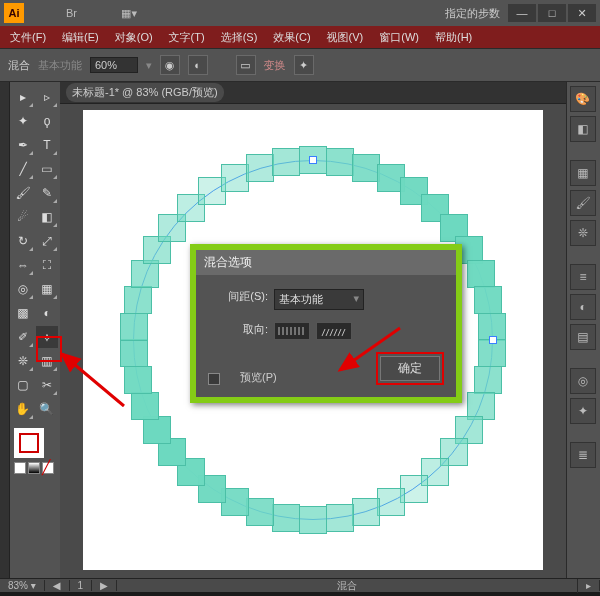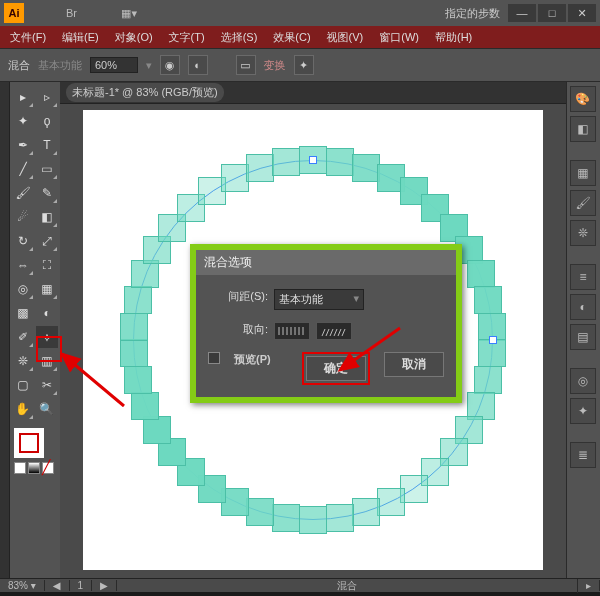--- a/index.html
+++ b/index.html
@@ -60,21 +60,21 @@
 .dialog { position: absolute; left: 190px; top: 244px; width: 272px; background: #535353; border: 6px solid #84cc16; box-shadow: 2px 2px 6px rgba(0,0,0,.5); }
 .dlg-title { background: #6a6a6a; padding: 4px 8px; color: #eee; font-size: 12px; }
 .dlg-body { padding: 14px 12px 12px; }
 .dlg-row { display: flex; gap: 6px; margin-bottom: 12px; }
 .dlg-row .lab { width: 60px; text-align: right; color: #ddd; }
 .dlg-select { background: #3a3a3a; border: 1px solid #222; color: #ddd; padding: 2px 4px; width: 90px; font-size: 11px; }
 .dlg-num { background: #333; border: 1px solid #222; color: #fff; padding: 2px 4px; width: 48px; font-size: 11px; }
 .red-box { border: 2px solid #e00000; padding: 2px; display: inline-flex; }
 .orient-btn { width: 36px; height: 18px; background: #2a2a2a; border: 1px solid #555; display: inline-flex; align-items: center; justify-content: center; }
 .orient-btn svg { display: block; }
-.dlg-btnrow { display: flex; align-items: flex-start; gap: 14px; margin-top: 6px; font-weight: bold; }
+.dlg-btnrow { display: flex; align-items: flex-end; gap: 20px; margin-top: 6px; }
 .chk { width: 12px; height: 12px; border: 1px solid #888; background: #3a3a3a; display: inline-block; }
 .dlg-btn { background: #4a4a4a; border: 1px solid #777; color: #ddd; padding: 3px 0; width: 60px; text-align: center; font-size: 12px; }
 
 
 .arrow { position: absolute; pointer-events: none; }
 
 
 .rightcol { width: 34px; background: #535353; display: flex; flex-direction: column; gap: 4px; padding: 4px 3px; border-left: 1px solid #2a2a2a; }
 .rp { width: 26px; height: 26px; background: #4a4a4a; border: 1px solid #333; display: flex; align-items: center; justify-content: center; color: #bbb; font-size: 12px; }
 .rp-gap { height: 10px; }
@@ -314,21 +314,20 @@
           </svg>
       </span>
     </div>
     <div class="dlg-btnrow">
       <span class="chk"></span>
       <span>预览(P)</span>
       <span style="flex:1"></span>
       <span class="red-box">
         <span class="dlg-btn">确定</span>
       </span>
-      <span class="dlg-btn">取消</span>
     </div>
   </div>
 </div>
 
 <svg class="arrow" style="left:54px;top:346px" width="80" height="70">
   <defs>
       <marker id="ah1" markerWidth="8" markerHeight="8" refX="6" refY="3" orient="auto">
         <path d="M0,0 L7,3 L0,6 Z" fill="#e00000"></path>
       </marker>
     </defs>

